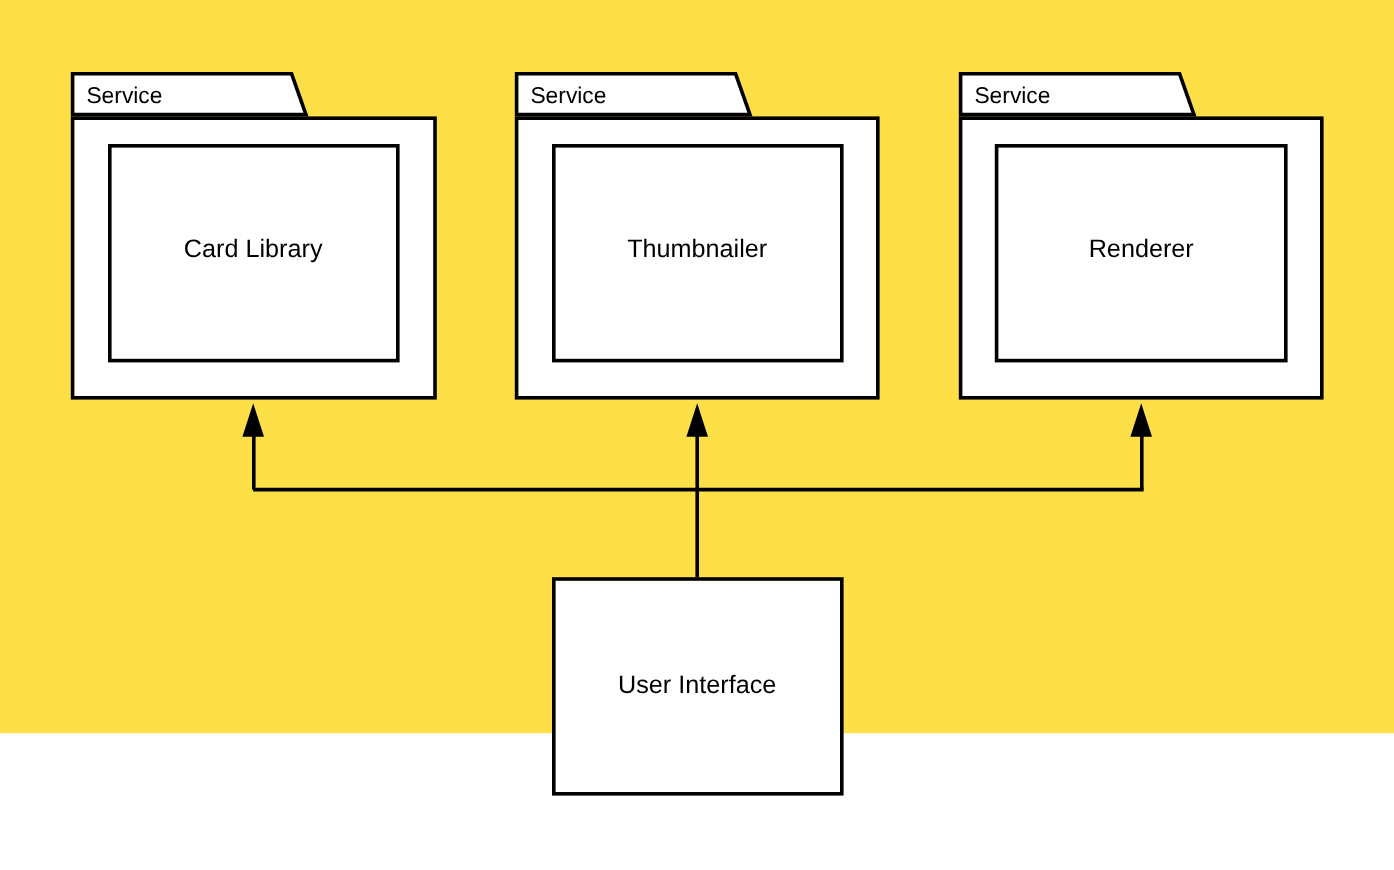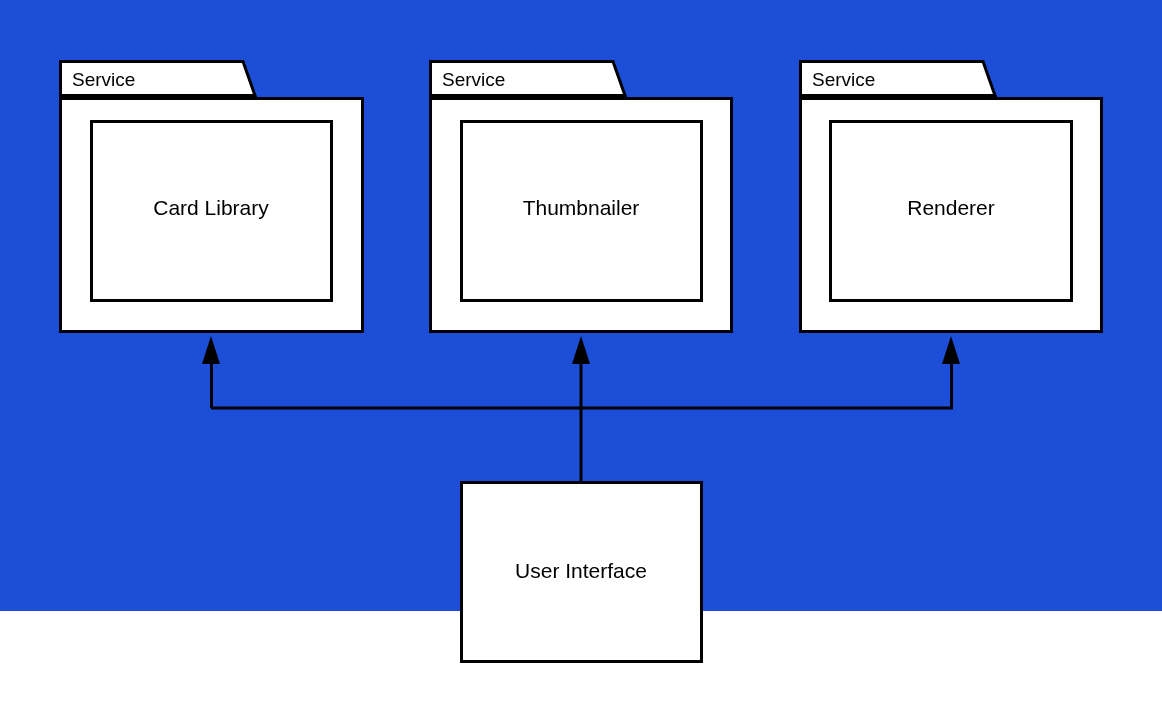--- a/index.html
+++ b/index.html
@@ -10,21 +10,21 @@
   body {
     width: 1162px;
     height: 725px;
     overflow: hidden;
     font-family: "Liberation Sans", sans-serif;
   }
   #diagram-root {
     position: relative;
     width: 1162px;
     height: 611px;
-    background: #1d4ed8;
+    background: #fde047;
   }
   svg.diagram {
     display: block;
     width: 1162px;
     height: 725px;
   }
   .shape-stroke {
     fill: #ffffff;
     stroke: #000000;
     stroke-width: 3;

